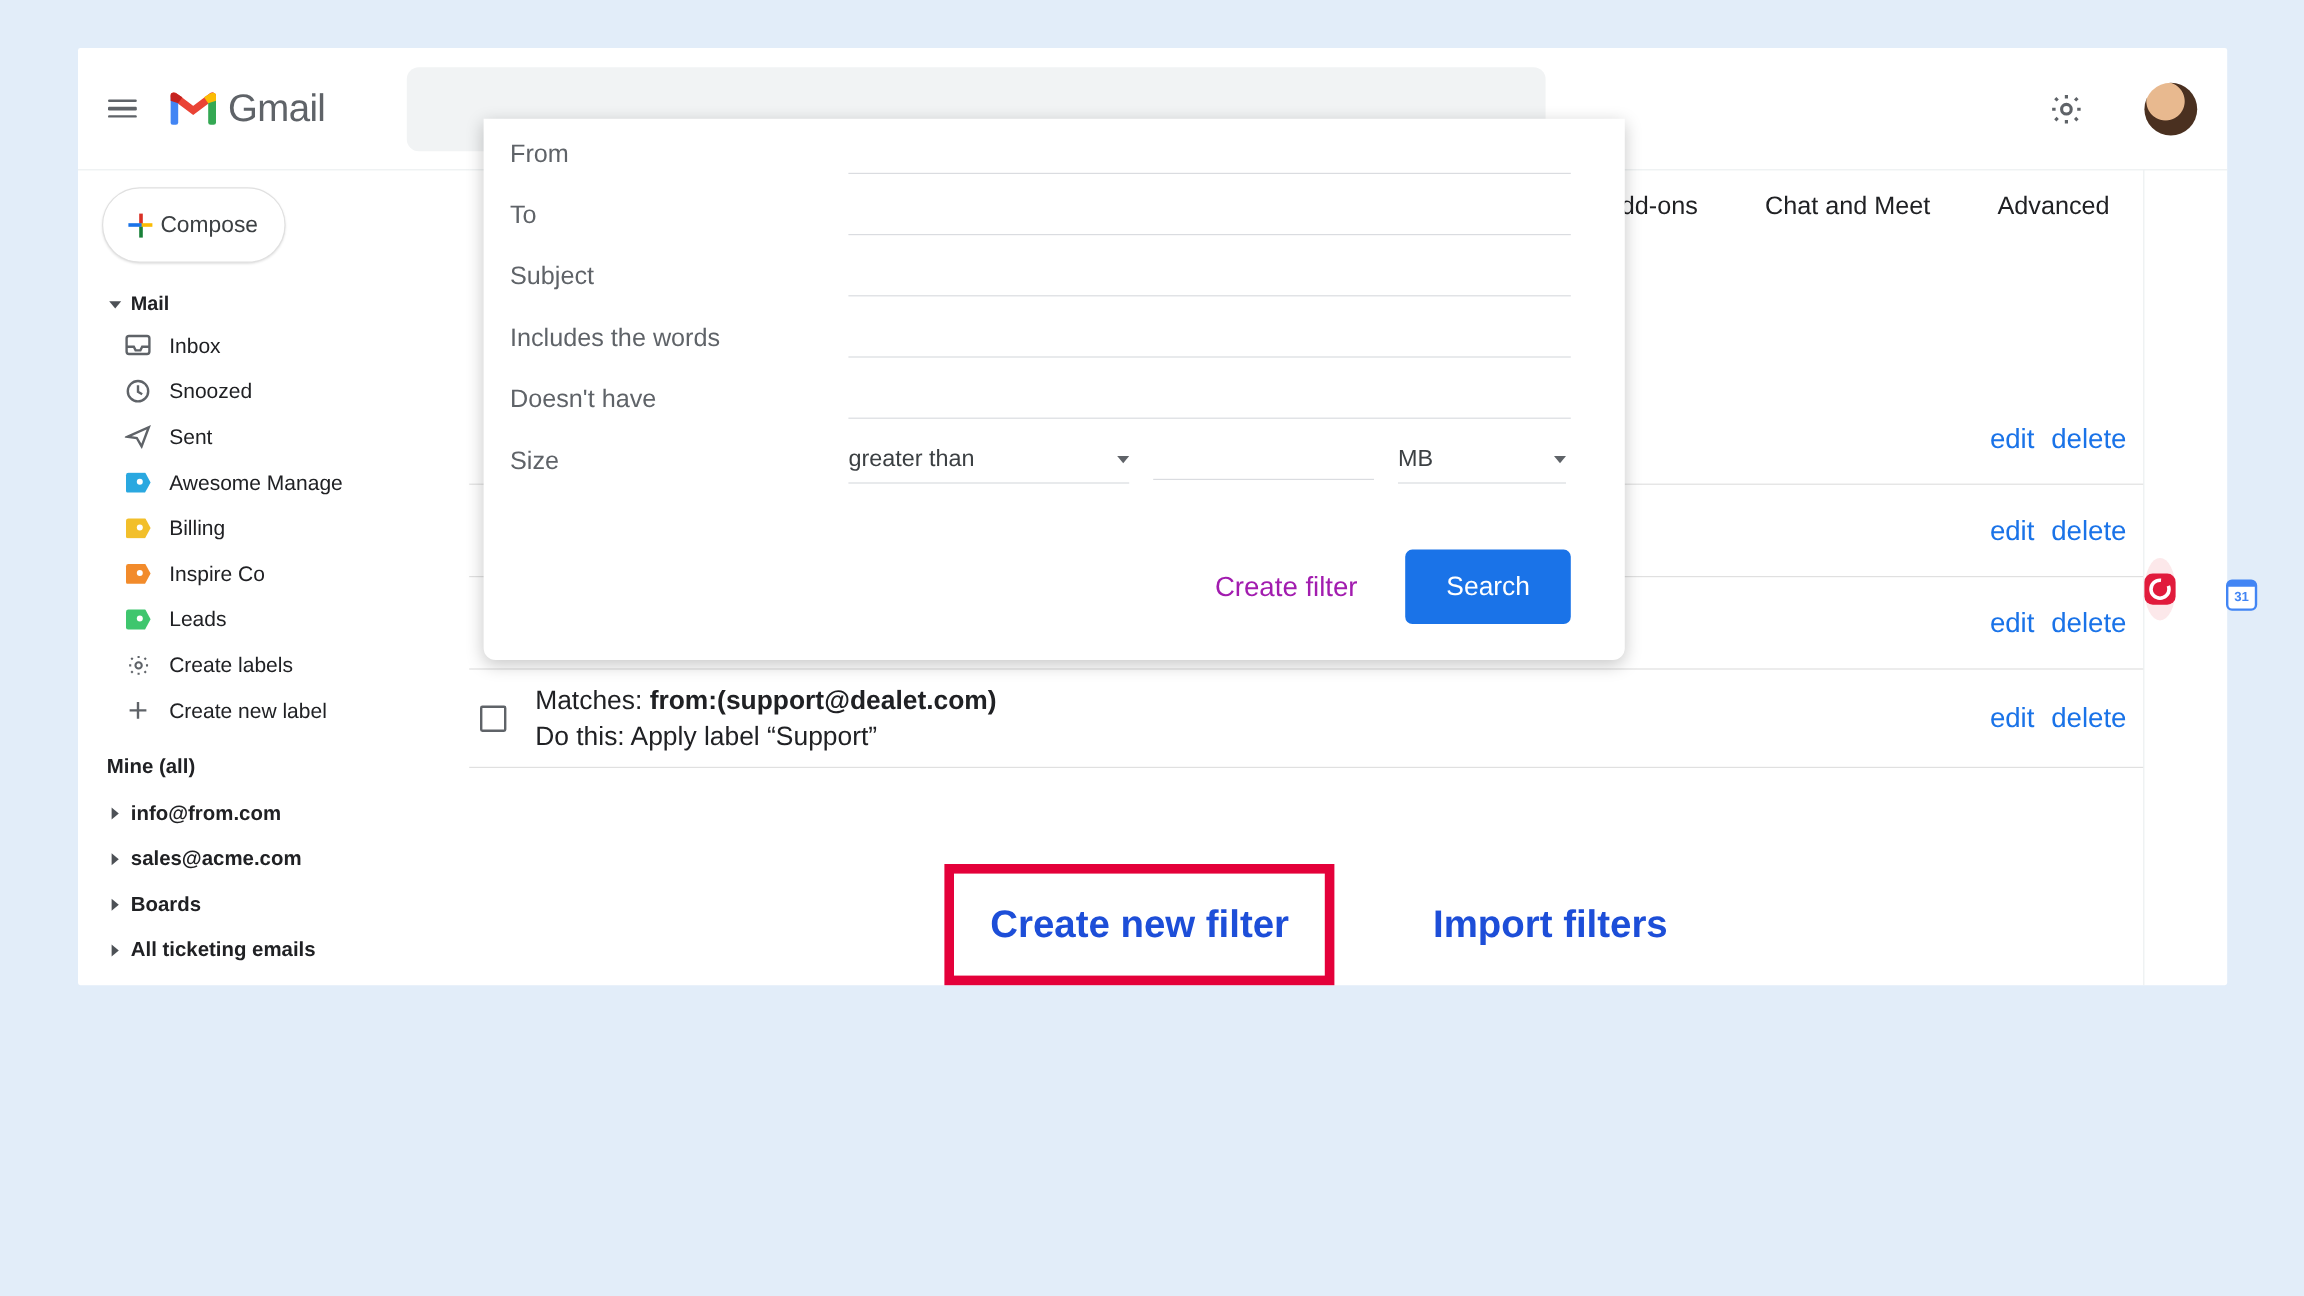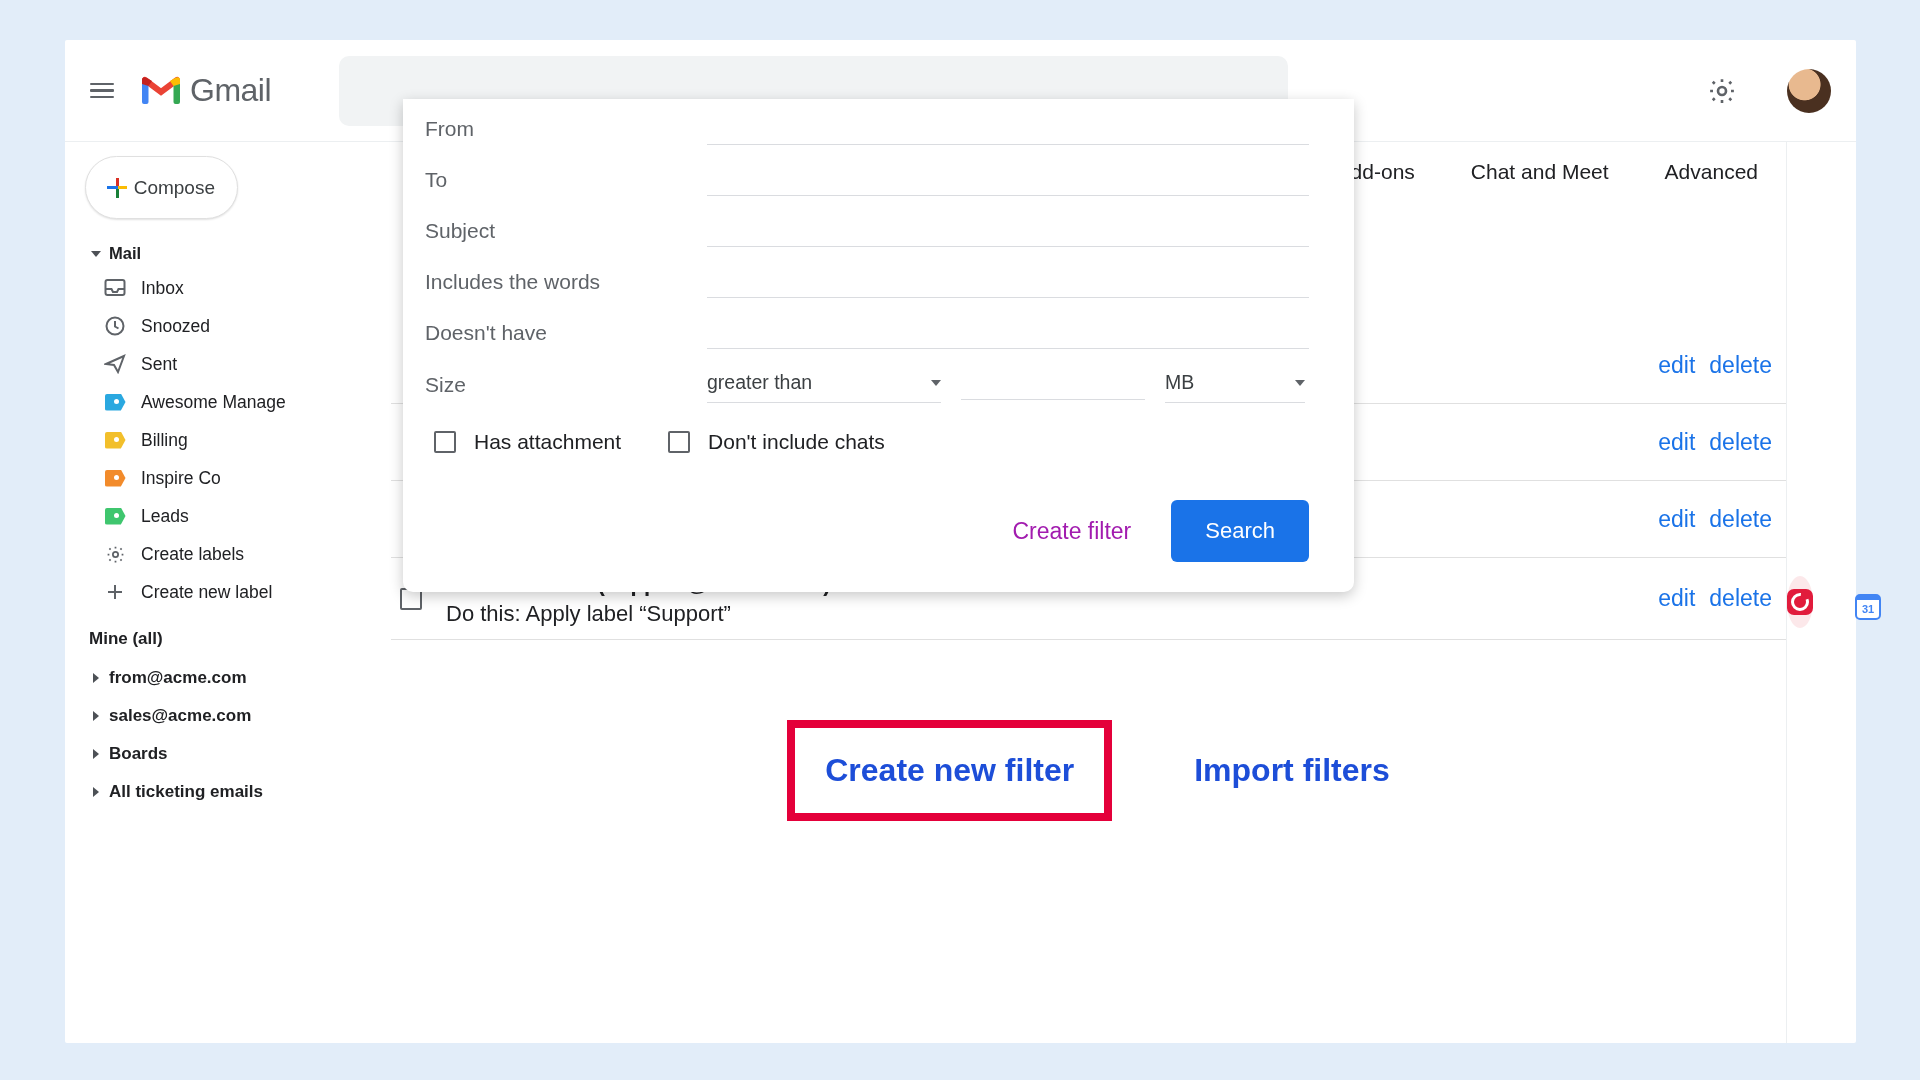--- a/index.html
+++ b/index.html
@@ -1,17 +1,17 @@
 <!DOCTYPE html>
 <html><head>
 <meta charset="utf-8">
 <style>
   *{box-sizing:border-box;margin:0;padding:0;font-family:Arial,Helvetica,sans-serif;}
   body{background:#e2edf9;width:1920px;height:1080px;overflow:hidden;}
-  .frame{position:absolute;left:65px;top:40px;width:1791px;height:1003px;background:#fff;border-radius:2px;}
+  .frame{position:absolute;left:65px;top:40px;width:1791px;height:781px;background:#fff;border-radius:2px;}
   .header{height:101px;display:flex;align-items:center;padding:0 25px;}
   .menu-icon{width:24px;cursor:pointer;}
   .menu-icon div{height:2.5px;background:#5f6368;margin:4px 0;border-radius:1px;}
   .gmail-logo{display:flex;align-items:center;margin-left:28px;gap:10px;}
   .gmail-word{font-size:32px;color:#5f6368;letter-spacing:-0.5px;}
   .search-bar{margin-left:68px;width:949px;height:70px;background:#f1f3f4;border-radius:10px;}
   .header-spacer{flex:1;}
   .gear-icon{cursor:pointer;}
   .avatar{width:44px;height:44px;border-radius:50%;margin-left:50px;cursor:pointer;overflow:hidden;background:radial-gradient(circle at 40% 35%, #e8b98f 0 40%, #4a3020 42% 100%);}
   .body{display:flex;height:calc(100% - 101px);}
@@ -183,21 +183,21 @@
             <svg width="20" height="20" viewBox="0 0 20 20" stroke="#5f6368" stroke-width="2">
               <path d="M10 3v14M3 10h14"></path>
             </svg>
           </span>
         <span>Create new label</span>
       </div>
 
       <div class="section-title">Mine (all)</div>
       <div class="tree-item">
           <span class="tri-right"></span>
-          <span>from@acme.com</span>
+          <span>info@from.com</span>
         </div>
       <div class="tree-item">
           <span class="tri-right"></span>
           <span>sales@acme.com</span>
         </div>
       <div class="tree-item">
           <span class="tri-right"></span>
           <span>Boards</span>
         </div>
       <div class="tree-item">
@@ -240,30 +240,20 @@
             <div class="dd-select">
                 <span>greater than</span>
                 <span class="caret"></span>
               </div>
             <input class="dd-size-input" style="">
             <div class="dd-select dd-unit">
                 <span>MB</span>
                 <span class="caret"></span>
               </div>
           </div>
-          <div class="dd-checks">
-            <label class="dd-chk">
-                <span class="chk-outline"></span>
-                <span>Has attachment</span>
-              </label>
-            <label class="dd-chk">
-                <span class="chk-outline"></span>
-                <span>Don't include chats</span>
-              </label>
-          </div>
           <div class="dd-actions">
             <span class="txt-btn">Create filter</span>
             <span class="primary-btn">Search</span>
           </div>
         </div>
       </div>
 
       <div class="filters-area">
         <div style="height:135px"></div>
         <div class="filter-row">

